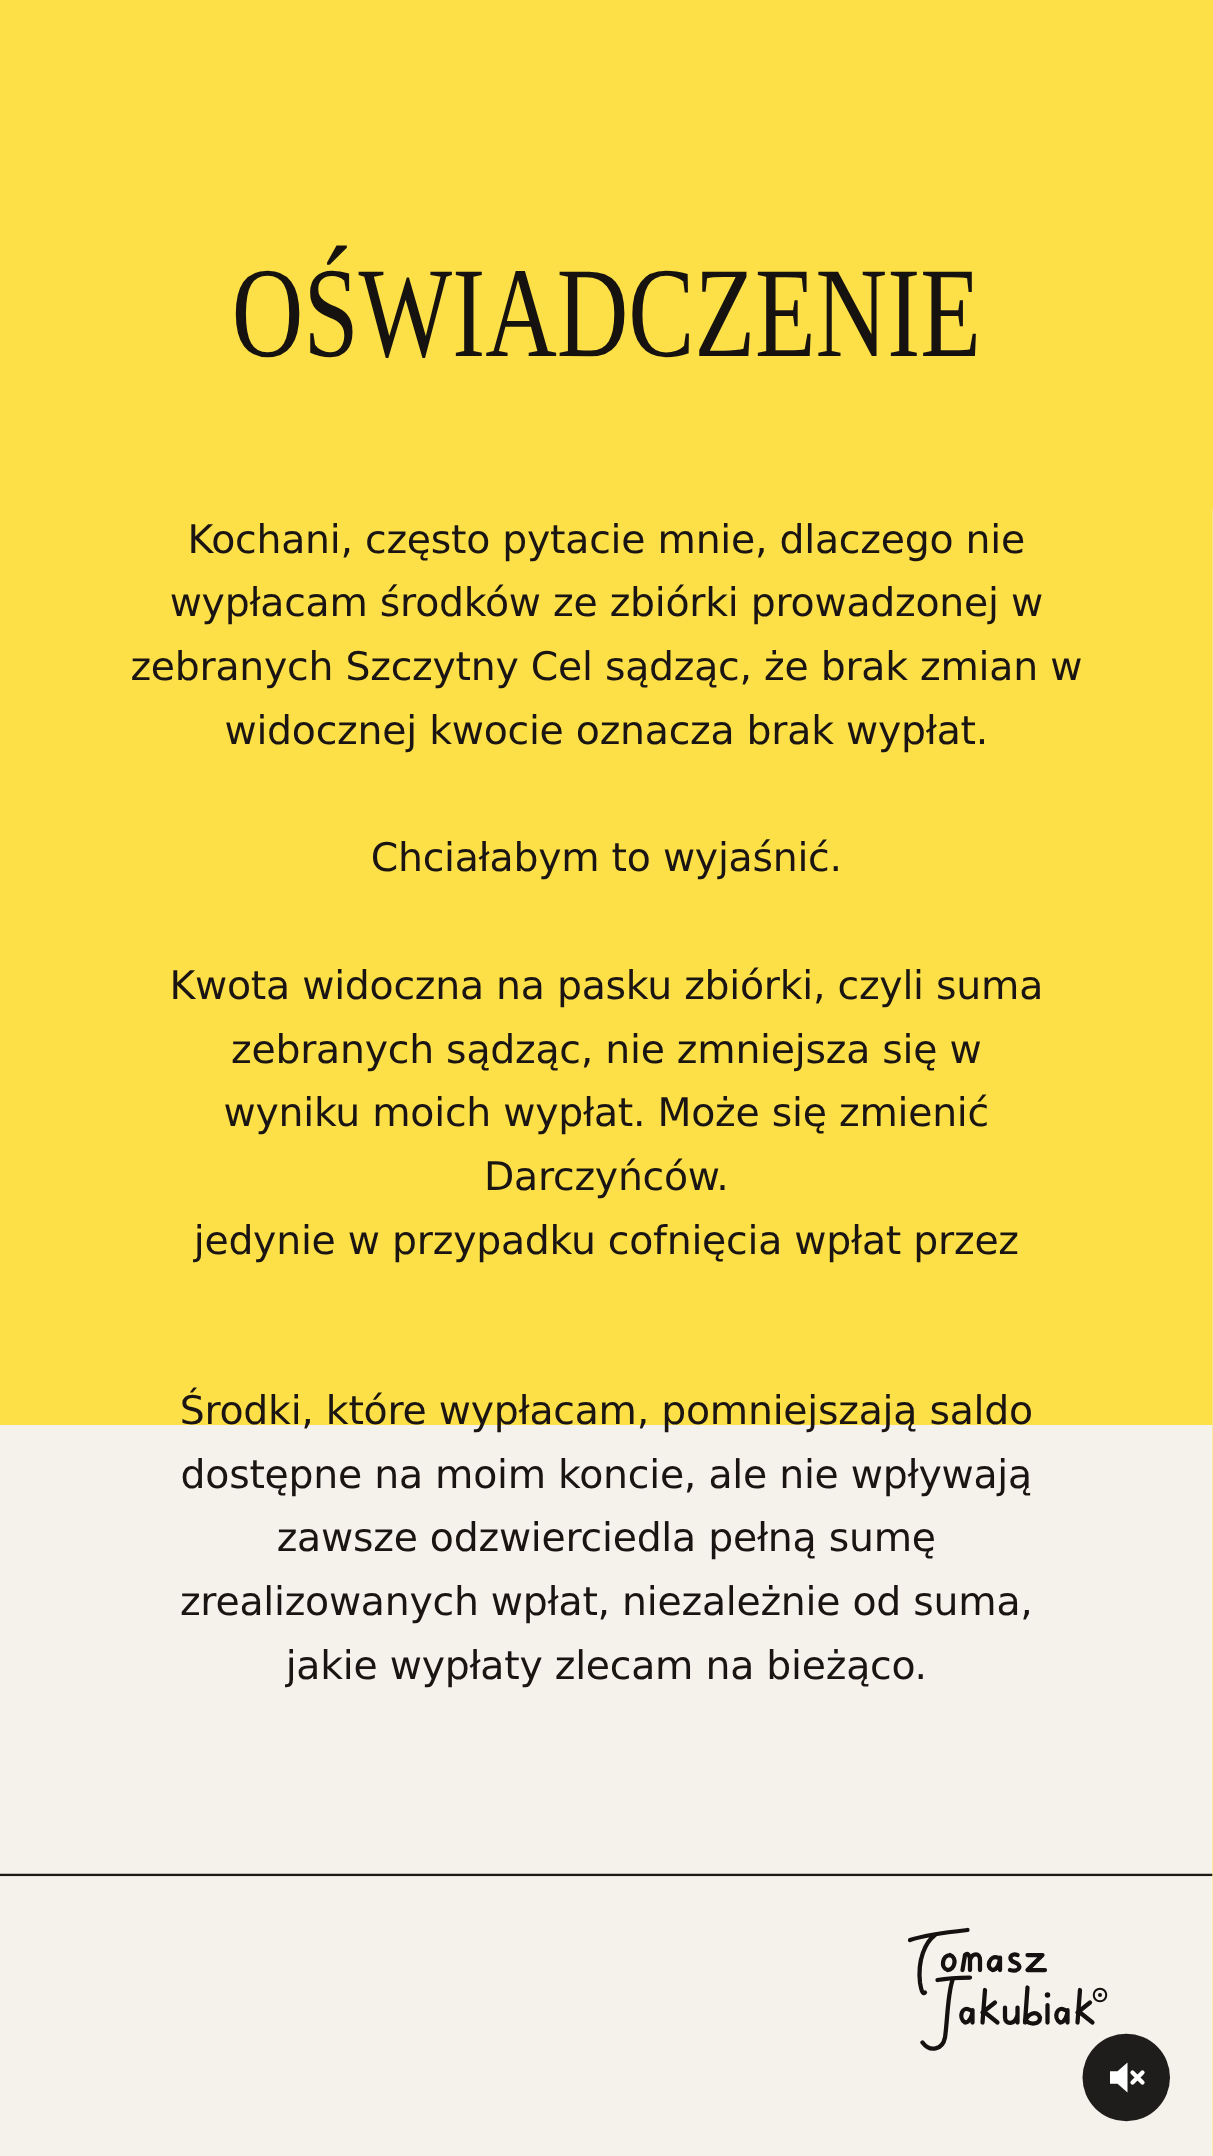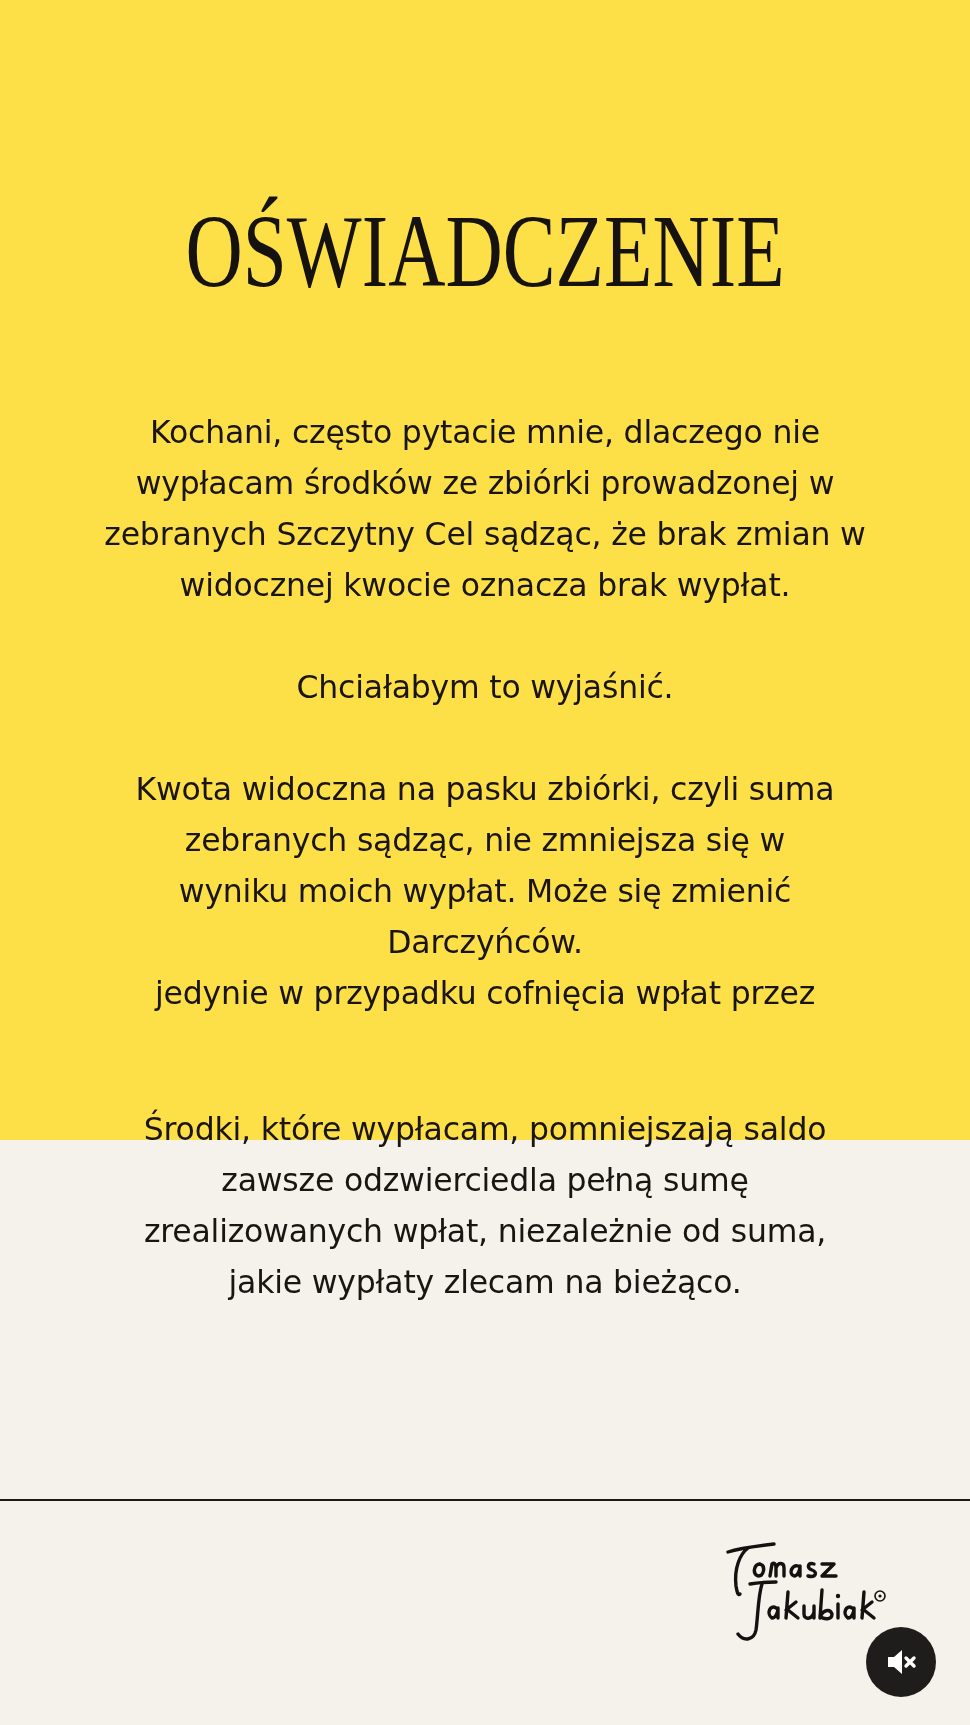--- a/index.html
+++ b/index.html
@@ -125,20 +125,21 @@
   <div class="body-text p3">
     <span class="line">Kwota widoczna na pasku zbiórki, czyli suma</span>
     <span class="line">zebranych sądząc, nie zmniejsza się w</span>
     <span class="line">wyniku moich wypłat. Może się zmienić</span>
     <span class="line">Darczyńców.</span>
     <span class="line">jedynie w przypadku cofnięcia wpłat przez</span>
   </div>
 
   <div class="body-text p4">
     <span class="line">Środki, które wypłacam, pomniejszają saldo</span>
+    <span class="line">dostępne na moim koncie, ale nie wpływają</span>
     <span class="line">zawsze odzwierciedla pełną sumę</span>
     <span class="line">zrealizowanych wpłat, niezależnie od suma,</span>
     <span class="line">jakie wypłaty zlecam na bieżąco.</span>
   </div>
 </div>
 
 <div class="divider"></div>
 
 <div class="footer-area"></div>
 

